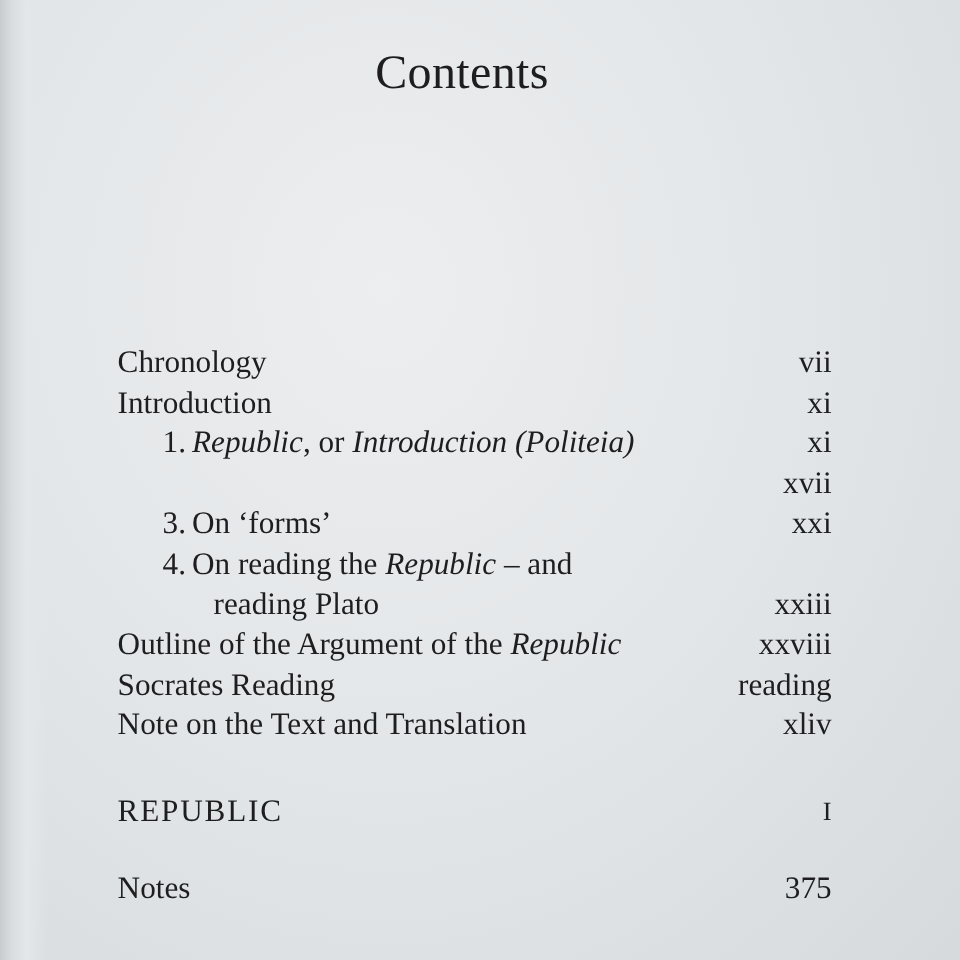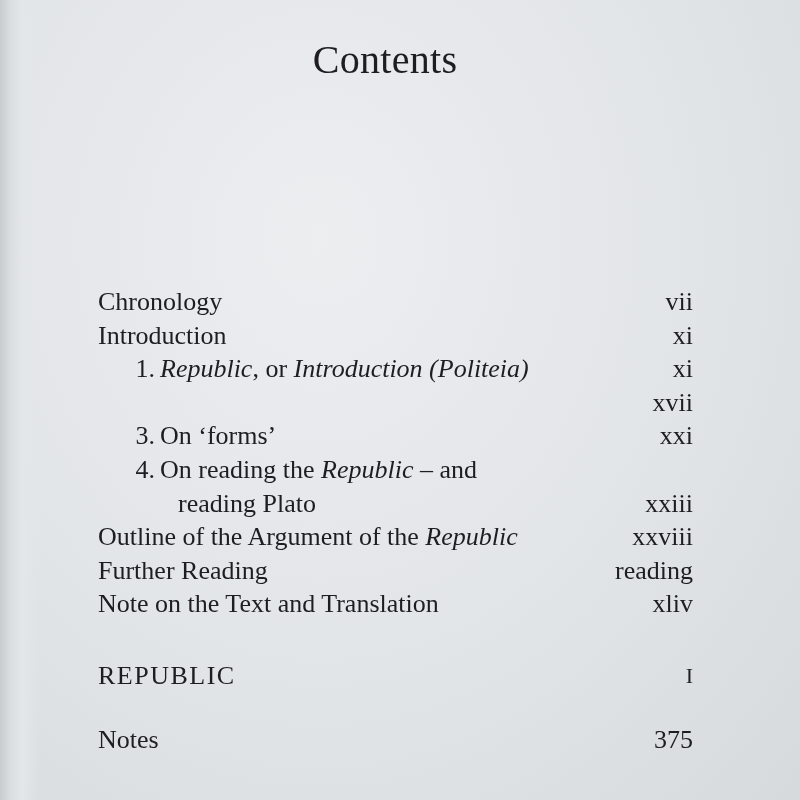--- a/index.html
+++ b/index.html
@@ -69,21 +69,21 @@
     <span class="cont">reading Plato</span>
     <span class="page">xxiii</span>
   </div>
 
   <div class="row">
     <span class="label"><span style="white-space:pre">Outline of the Argument of the </span><i>Republic</i></span>
     <span class="page">xxviii</span>
   </div>
 
   <div class="row">
-    <span class="label">Further Reading</span>
+    <span class="label">Socrates Reading</span>
     <span class="page">reading</span>
   </div>
 
   <div class="row">
     <span class="label">Note on the Text and Translation</span>
     <span class="page">xliv</span>
   </div>
 
   <div class="gap1"></div>
 

